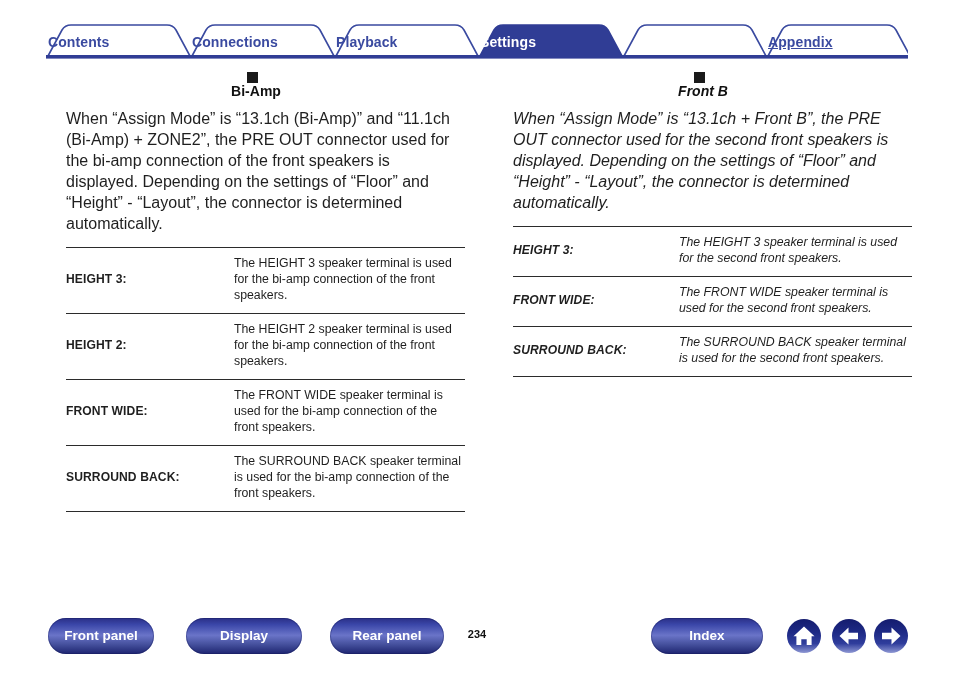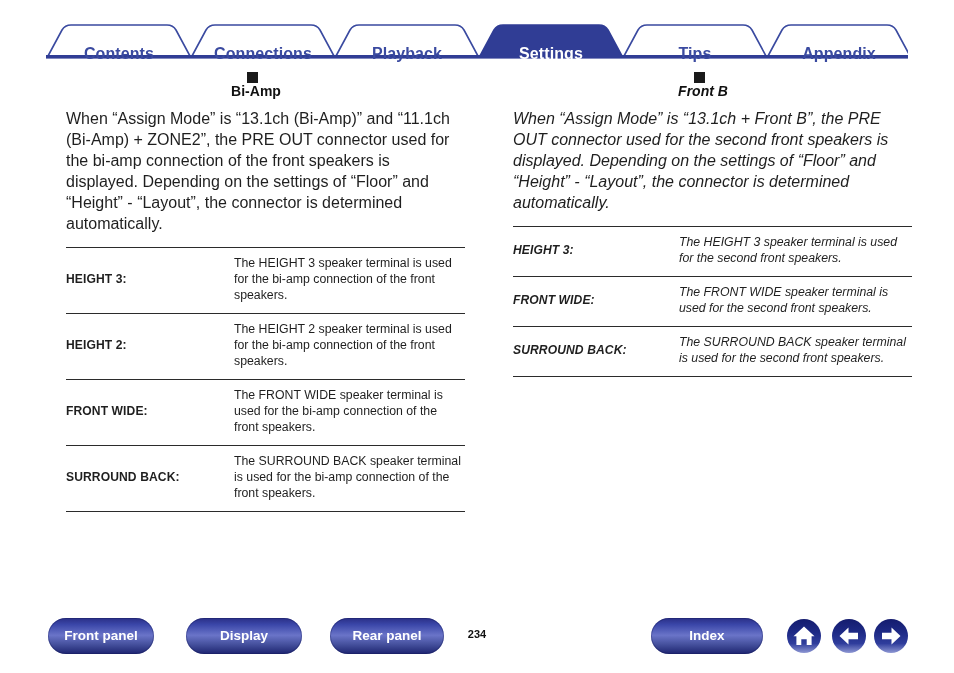--- a/index.html
+++ b/index.html
@@ -24,25 +24,24 @@
     width: 862px;
     height: 40px;
   }
   #tabbar svg {
     display: block;
     width: 862px;
     height: 40px;
   }
   .tab-label {
     position: absolute;
-    top: 16px;
+    top: 4px;
     height: 36px;
     line-height: 36px;
-    text-align: center;
-    font-size: 16px;
+    font-size: 14px;
     font-weight: bold;
     color: #3a4aa0;
     white-space: nowrap;
     letter-spacing: 0.1px;
   }
   .tab-label.active {
     color: #ffffff;
   }
 
   
@@ -192,22 +191,21 @@
 
     <path d="M434,36 L448,10 Q451,5 457,5 L553,5 Q559,5 562,10 L576,36 Z" fill="#303d95" stroke="#303d95" stroke-width="1.6"></path>
 
     <rect x="0" y="35" width="862" height="3.6" fill="#303d95"></rect>
   </svg>
 
   <div class="tab-label" style="left:2px;   width:142px;">Contents</div>
   <div class="tab-label" style="left:146px; width:142px;">Connections</div>
   <div class="tab-label" style="left:290px; width:142px;">Playback</div>
   <div class="tab-label active" style="left:434px; width:142px;">Settings</div>
-  <div class="tab-label" style="left:578px; width:142px;">Tips</div>
-  <div class="tab-label" style="left:722px; width:142px;">Appendix</div>
+  <div class="tab-label" style="left:722px; width:142px;text-decoration:underline;">Appendix</div>
 </div>
 
 <div class="column" id="col-left">
   <h2 class="section-heading">
     <span class="heading-square"></span>
     <span>Bi-Amp</span>
   </h2>
   <p class="section-body">When “Assign Mode” is “13.1ch (Bi-Amp)” and “11.1ch (Bi-Amp) + ZONE2”, the PRE OUT connector used for the bi-amp connection of the front speakers is displayed. Depending on the settings of “Floor” and “Height” - “Layout”, the connector is determined automatically.</p>
 
   <table class="spec-table" id="table-left">

